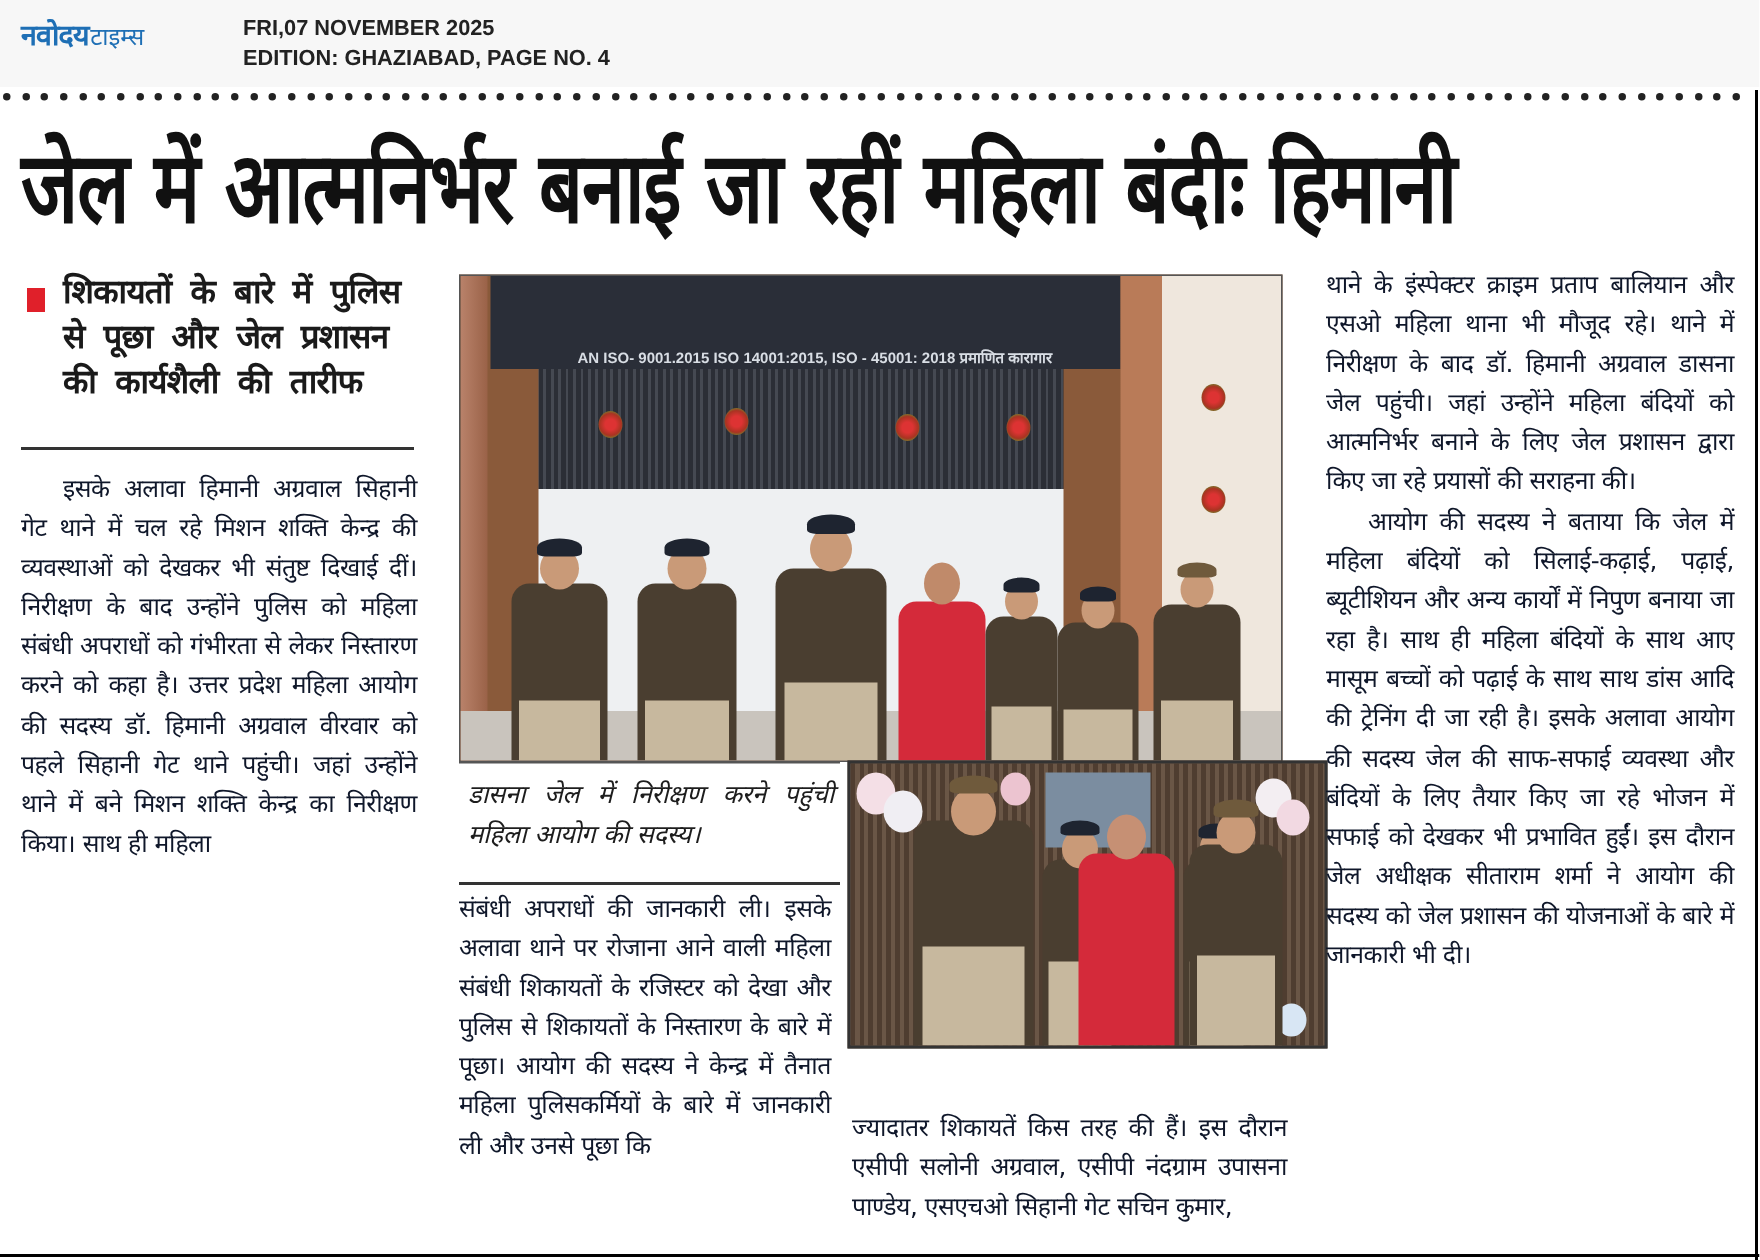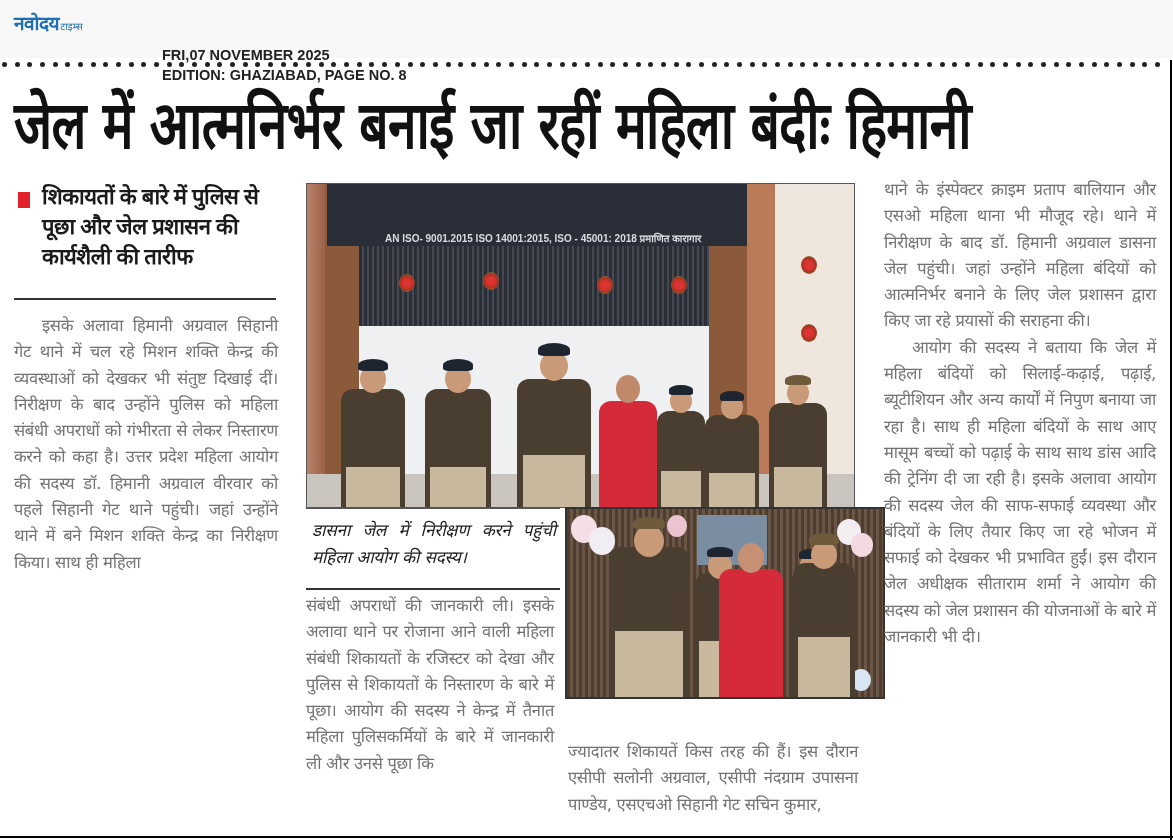--- a/index.html
+++ b/index.html
@@ -3,40 +3,40 @@
 <meta charset="utf-8">
 <style>
   * { box-sizing: border-box; margin: 0; padding: 0; }
   html, body { width: 1173px; height: 840px; overflow: hidden; background: #fff; }
   body { position: relative; font-family: "DejaVu Sans", sans-serif; color: #1a1a1a; }
 
   
   .masthead { position: absolute; left: 0; top: 0; width: 1173px; height: 58px; background: #f7f7f7; }
   .logo { position: absolute; left: 14px; top: 10px; display: flex; align-items: baseline; }
   .logo-main { font-family: "DejaVu Sans", sans-serif; font-weight: bold; font-size: 19px; color: #1e6fb5; letter-spacing: -0.5px; }
-  .logo-sub { font-family: Liberation Sans, sans-serif; font-size: 10px; color: #1e6fb5; margin-left: 1px; }
-  .edition { position: absolute; left: 162px; top: 9px; font-family: "Liberation Sans", sans-serif; font-weight: bold; font-size: 14.5px; line-height: 20px; color: #222; margin-top: 36px; }
+  .logo-sub { font-family: Liberation Sans, sans-serif; font-size: 16px; color: #1e6fb5; margin-left: 1px; }
+  .edition { position: absolute; left: 162px; top: 9px; font-family: "Liberation Sans", sans-serif; font-weight: bold; font-size: 14.5px; line-height: 20px; color: #222; }
 
   .dots { position: absolute; left: 0; top: 58px; width: 1163px; height: 12px; display: flex; justify-content: space-between; align-items: center; padding: 0 2px; overflow: hidden; }
   .dots span { width: 5px; height: 5px; background: #222; border-radius: 50%; flex: 0 0 auto; }
 
   .right-rule { position: absolute; left: 1170px; top: 60px; width: 2px; height: 780px; background: #000; }
   .bottom-rule { position: absolute; left: 0; top: 836px; width: 1173px; height: 2px; background: #000; }
 
   
   .headline { position: absolute; left: 14px; top: 78px; width: 1140px; height: 100px; font-family: "DejaVu Sans", sans-serif; font-weight: bold; font-size: 66px; line-height: 96px; color: #111; white-space: nowrap; transform: scaleX(0.78); transform-origin: left center; letter-spacing: -1px; }
 
   
   .subhead { position: absolute; left: 14px; top: 182px; width: 264px; }
   .subhead-bullet { position: absolute; left: 4px; top: 10px; width: 12px; height: 16px; background: #e0202a; }
-  .subhead-text { padding-left: 28px; font-family: Liberation Sans, sans-serif; font-weight: bold; font-size: 22px; line-height: 30px; color: #1a1a1a; letter-spacing: -0.5px; }
+  .subhead-text { padding-left: 28px; font-family: Liberation Mono, monospace; font-weight: bold; font-size: 22px; line-height: 30px; color: #1a1a1a; letter-spacing: -0.5px; }
   .subhead-rule { position: absolute; left: 14px; top: 298px; width: 262px; height: 2px; background: #333; }
 
   
-  .col { position: absolute; font-family: "DejaVu Sans", sans-serif; font-size: 16.5px; line-height: 26.3px; text-align: justify; color: #737373; letter-spacing: -0.3px; }
+  .col { position: absolute; font-family: "DejaVu Sans", sans-serif; font-size: 16.5px; line-height: 26.3px; text-align: justify; color: #0f172a; letter-spacing: -0.3px; }
   .col p { text-indent: 28px; }
   .col p.noindent { text-indent: 0; }
   .col1 { left: 14px; top: 313px; width: 264px; }
   .col2 { left: 306px; top: 593px; width: 248px; }
   .col3 { left: 568px; top: 739px; width: 290px; }
   .col4 { left: 884px; top: 177px; width: 272px; }
 
   
   .photo1 { position: absolute; left: 306px; top: 183px; width: 549px; height: 325px; border: 1px solid #555; overflow: hidden; background: #8a5a3a; }
   .p1-brick-l { position: absolute; left: 0; top: 0; width: 18px; height: 100%; background: linear-gradient(90deg,#b9826a,#9a6248); }
@@ -66,21 +66,21 @@
 </head>
 <body>
 
 <div class="masthead">
   <div class="logo">
     <span class="logo-main">नवोदय</span>
     <span class="logo-sub">टाइम्स</span>
   </div>
   <div class="edition">
     <div>FRI,07 NOVEMBER 2025</div>
-    <div>EDITION: GHAZIABAD, PAGE NO. 8</div>
+    <div>EDITION: GHAZIABAD, PAGE NO. 4</div>
   </div>
 </div>
 
 <div class="dots" id="dots">
     <span></span>
     <span></span>
     <span></span>
     <span></span>
     <span></span>
     <span></span>

